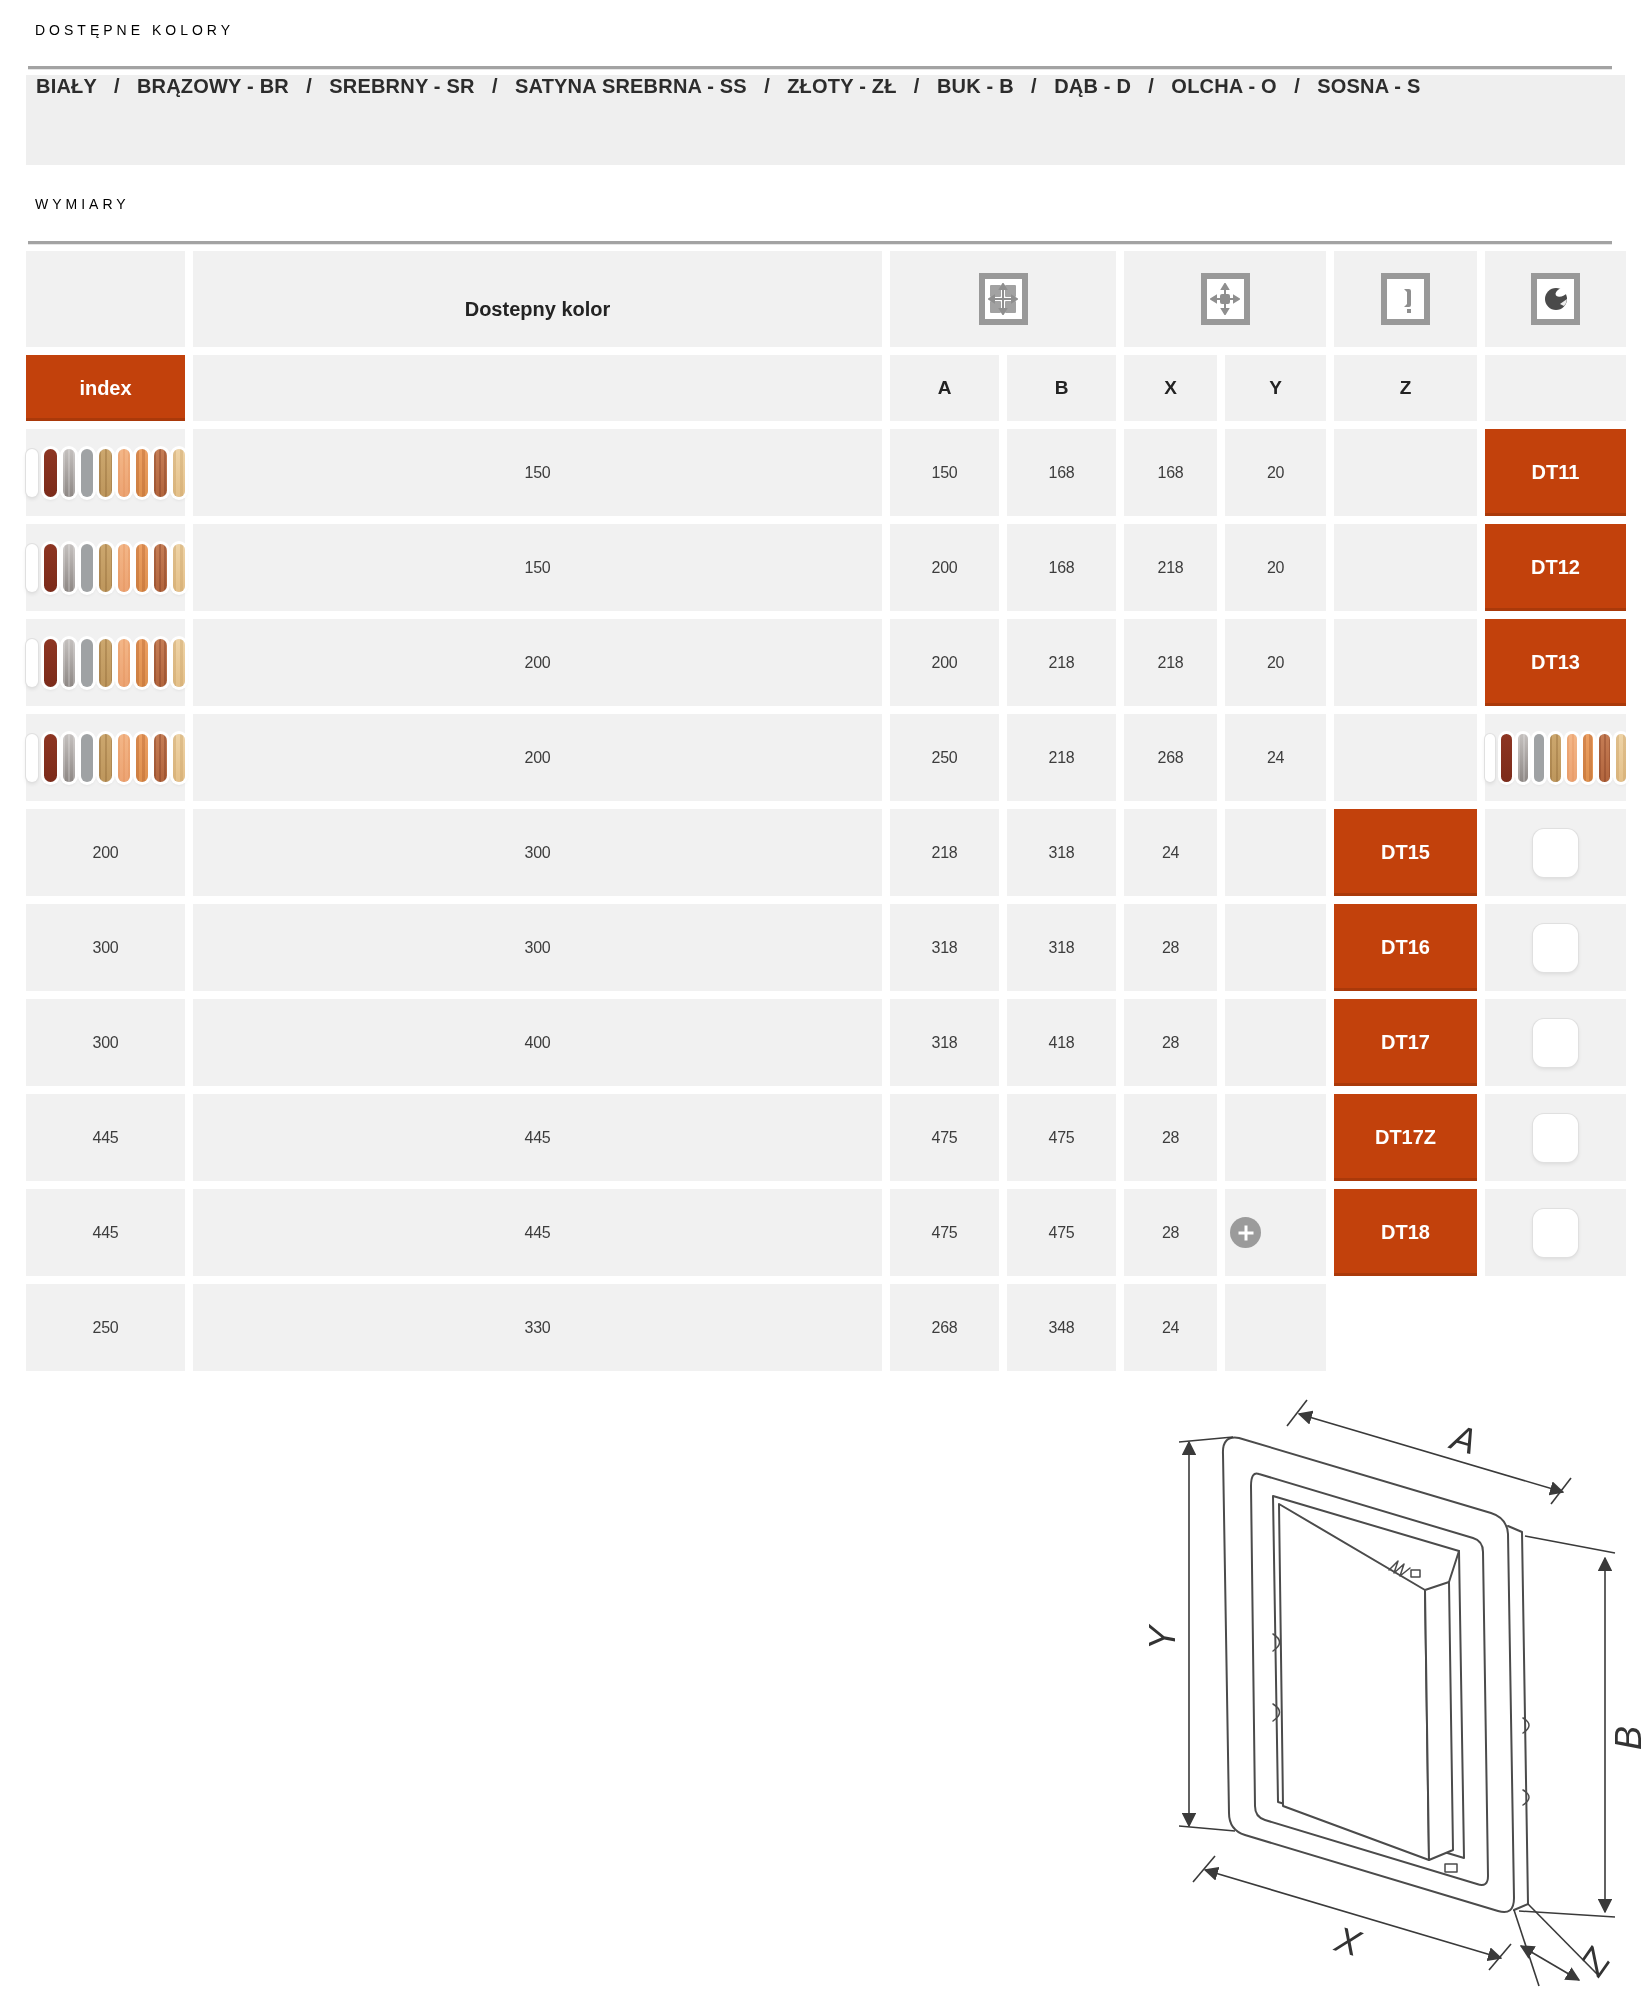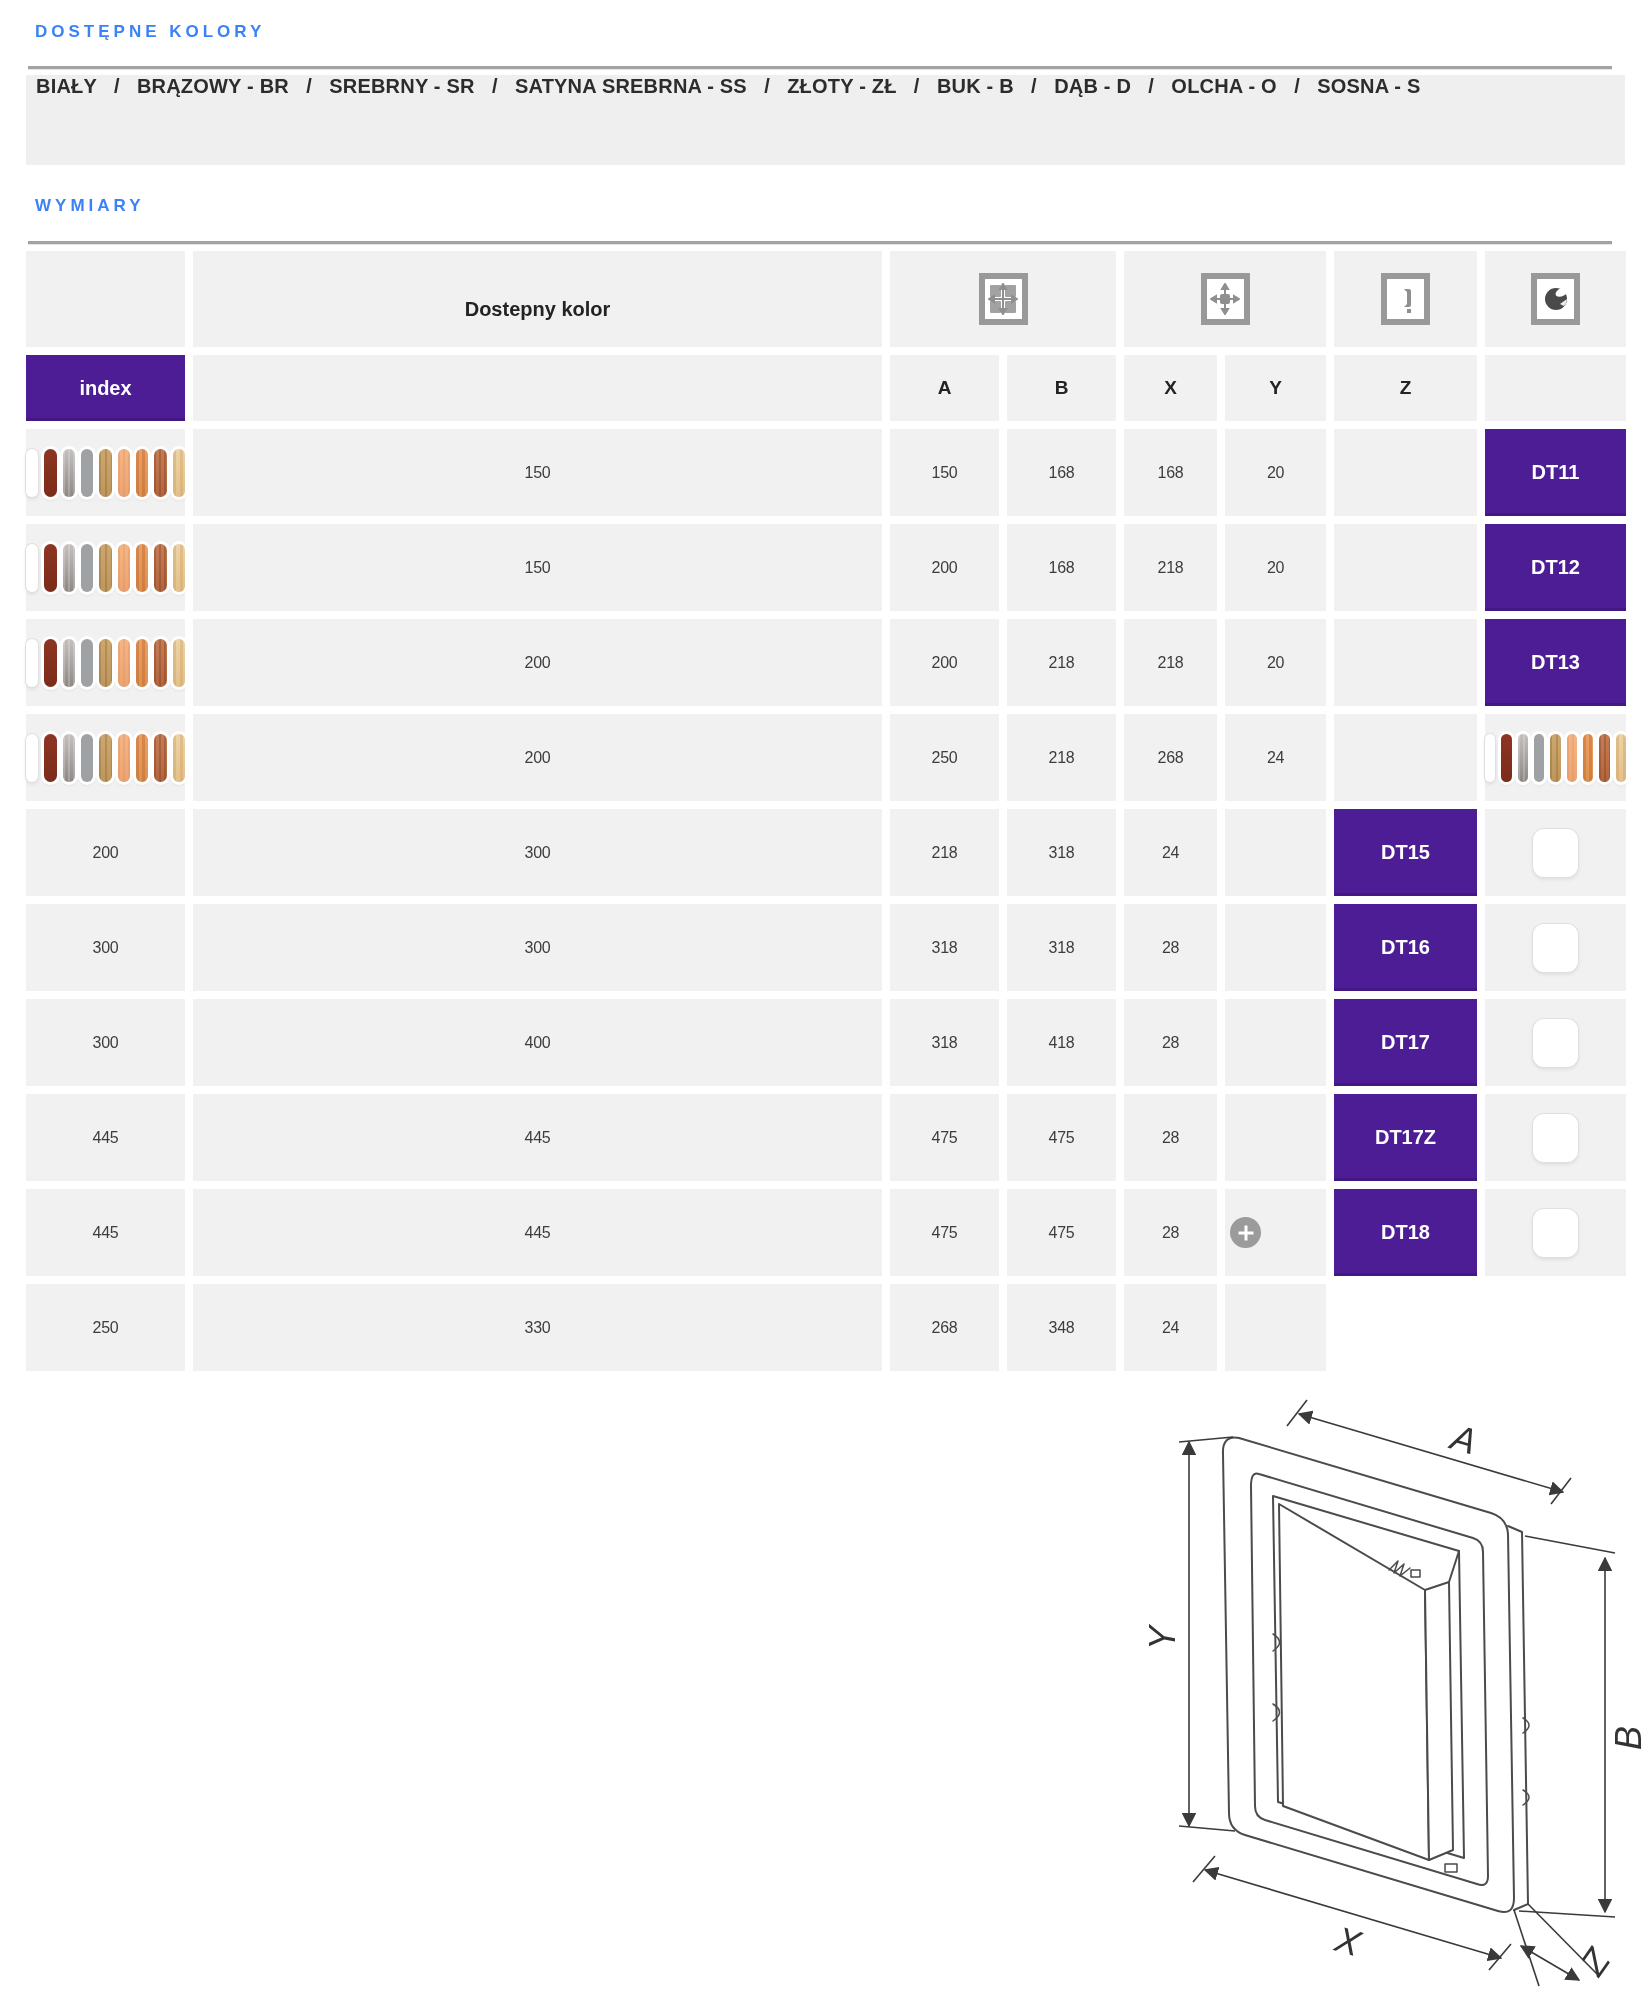--- a/index.html
+++ b/index.html
@@ -2,22 +2,22 @@
 <html><head>
 <meta charset="utf-8">
 <style>
   html,body{margin:0;padding:0;}
   body{
     width:1646px;height:2000px;position:relative;background:#ffffff;
     font-family:"Liberation Sans", sans-serif;overflow:hidden;
     -webkit-font-smoothing:antialiased;
   }
   .sec-title{
-    position:absolute;left:35px;font-size:17px;font-weight:700;
-    letter-spacing:4px;color:#3b82f6;
+    position:absolute;left:35px;font-size:14px;font-weight:400;
+    letter-spacing:4px;color:#000000;
   }
   .rule{
     position:absolute;left:28px;width:1584px;height:3px;background:#a3a3a3;
     border-bottom:1px solid #e6e6e6;
   }
   .colorbar{
     position:absolute;left:26px;top:75px;width:1599px;height:90px;
     background:#efefef;display:flex;align-items:flex-start;
   }
   .colorbar span{
@@ -29,21 +29,21 @@
     position:absolute;left:26px;top:251px;width:1600px;
     display:grid;
     grid-template-columns:159px 689px 109px 109px 93px 101px 143px 141px;
     grid-template-rows:96px 66px;
     grid-auto-rows:87px;
     column-gap:8px;row-gap:8px;
   }
   .cell{background:#f1f1f1;display:flex;align-items:center;justify-content:center;}
   .cell.span2{grid-column:span 2;}
   .cell.blue{
-    background:#4c1d95;color:#ffffff;font-weight:700;font-size:20px;
+    background:#c2410c;color:#ffffff;font-weight:700;font-size:20px;
     box-shadow:inset 0 -3px 0 rgba(0,0,0,0.12);
   }
   .cell.lastcol{justify-content:flex-start;padding-left:5px;box-sizing:border-box;}
   .colhead{font-size:19px;font-weight:700;color:#232323;}
   .val{font-size:16px;color:#3d3d3d;letter-spacing:-0.3px;}
   .dostepny{font-size:20px;font-weight:700;color:#232323;margin-top:21px;}
   
   .hicon{
     width:37px;height:40px;background:#ffffff;border:6px solid #999999;
     display:flex;align-items:center;justify-content:center;

